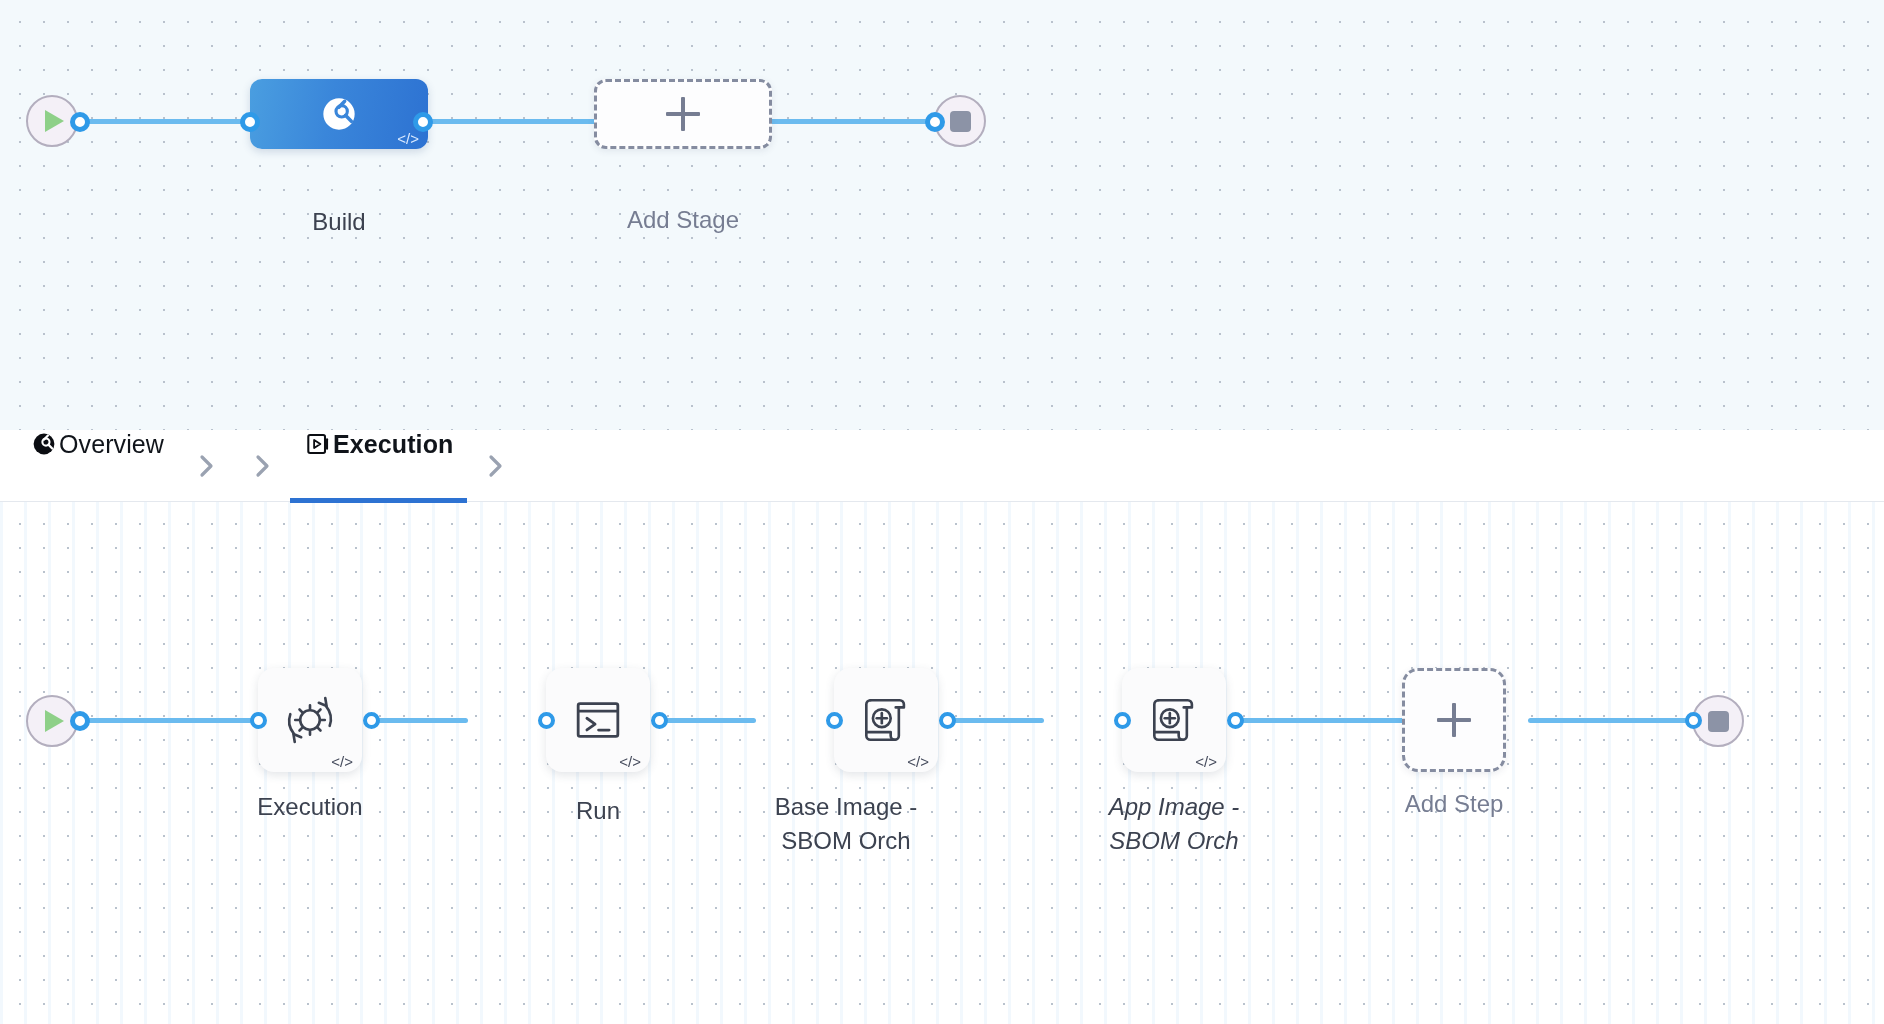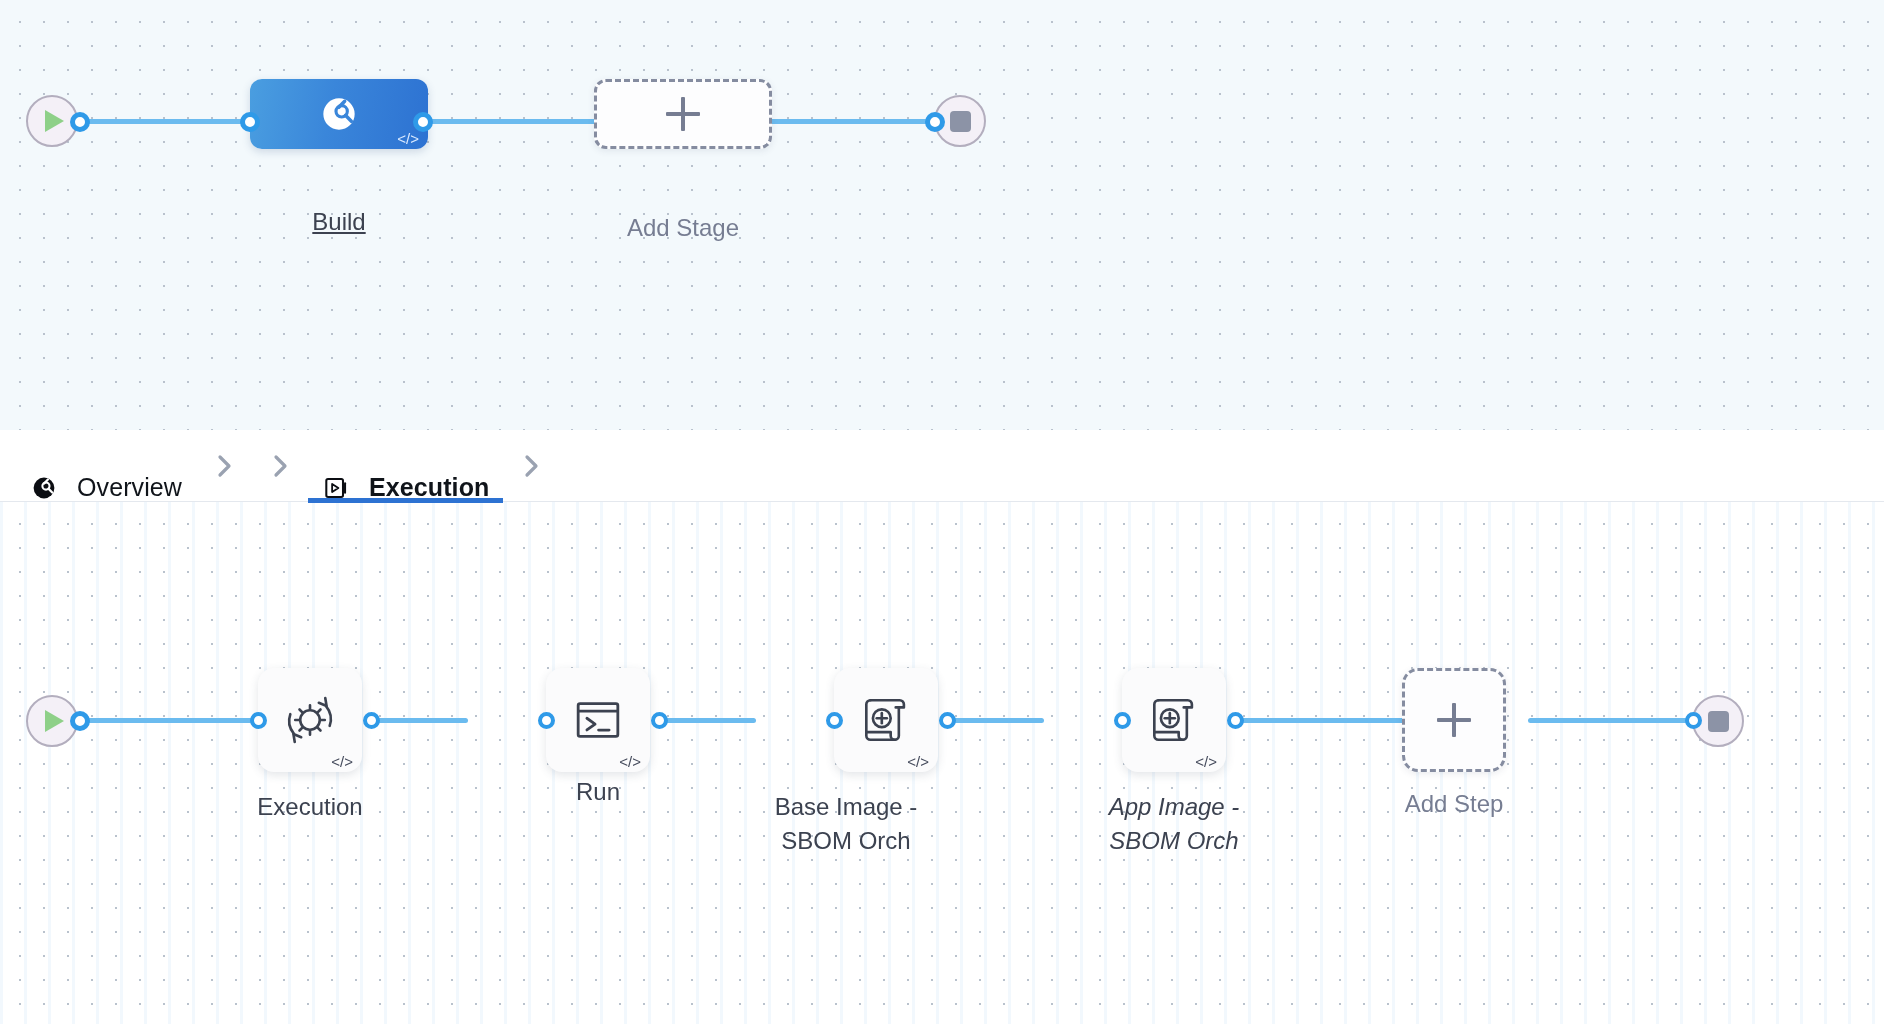--- a/index.html
+++ b/index.html
@@ -40,22 +40,22 @@
     height: 72px;
     background: #ffffff;
     display: flex;
     align-items: center;
     padding-left: 16px;
     border-bottom: 1px solid #e4e8ee;
     z-index: 5;
   }
   .tab {
     display: flex;
-    align-items: flex-end;
-    gap: 19px;
+    align-items: flex-start;
+    gap: 1px;
     height: 72px;
     padding: 0 14px;
     cursor: pointer;
     position: relative;
     white-space: nowrap;
   }
   .tab .tab-label {
     font-size: 25px;
     color: #10141a;
     letter-spacing: .1px;
@@ -232,28 +232,28 @@
           <path d="M12 2.6A9.4 9.4 0 1 0 21.4 12 9.4 9.4 0 0 0 12 2.6Z" fill="#ffffff"></path>
           <circle cx="13.6" cy="10.4" r="3.4" fill="none" stroke="#3a86da" stroke-width="1.9"></circle>
           <line x1="15.9" y1="12.8" x2="19.4" y2="16.3" stroke="#3a86da" stroke-width="2.1" stroke-linecap="round"></line>
           <line x1="15.4" y1="4.4" x2="11.9" y2="8.0" stroke="#3a86da" stroke-width="2.1" stroke-linecap="round"></line>
         </svg>
         <span class="code-badge on-blue">&lt;/&gt;</span>
       </div>
     </div>
     <div class="dot" style="left:240px; top:112px;"></div>
     <div class="dot" style="left:413px; top:112px;"></div>
-    <div class="caption" style="left:250px; top:205px; width:178px;text-decoration:underline;">Build</div>
+    <div class="caption" style="left:250px; top:205px; width:178px;">Build</div>
 
     <div class="node" style="left:594px; top:79px;">
       <div class="add-node stage">
         <div class="plus"></div>
       </div>
     </div>
-    <div class="caption muted" style="left:574px; top:203px; width:218px;margin-top:8px;">Add Stage</div>
+    <div class="caption muted" style="left:574px; top:203px; width:218px;">Add Stage</div>
 
     <div class="node" style="left:934px; top:95px;">
       <div class="term-circle">
         <div class="stop-sq"></div>
       </div>
     </div>
     <div class="dot" style="left:925px; top:112px;"></div>
   </div>
 
   <div class="tab-strip">
@@ -345,21 +345,21 @@
           <rect x="7" y="10" width="34" height="28" rx="1.6" fill="none" stroke="#3c4250" stroke-width="2.4"></rect>
           <line x1="7" y1="16.4" x2="41" y2="16.4" stroke="#3c4250" stroke-width="2.2"></line>
           <polyline points="14.5,22.5 21.5,27.5 14.5,32.5" fill="none" stroke="#3c4250" stroke-width="2.4" stroke-linecap="round" stroke-linejoin="round"></polyline>
           <line x1="24.5" y1="32.6" x2="33.5" y2="32.6" stroke="#3c4250" stroke-width="2.4" stroke-linecap="round"></line>
         </svg>
         <span class="code-badge on-white">&lt;/&gt;</span>
       </div>
     </div>
     <div class="dot small" style="left:538px; top:210px;"></div>
     <div class="dot small" style="left:651px; top:210px;"></div>
-    <div class="caption" style="left:478px; top:273px; width:240px;text-align:center;">Run</div>
+    <div class="caption" style="left:478px; top:292px; width:240px;text-align:center;">Run</div>
 
     <div class="node" style="left:834px; top:166px;">
       <div class="step-node">
         <svg width="60" height="60" viewBox="0 0 50 50">
           <g fill="none" stroke="#3c4250" stroke-width="2.2" stroke-linecap="round" stroke-linejoin="round">
             <path d="M12 8.5h24.5a3.4 3.4 0 0 1 3.4 3.4v2.6h-6.8"></path>
             <path d="M12 8.5A3.4 3.4 0 0 0 8.6 11.9v26.2a3.4 3.4 0 0 0 3.4 3.4h20.3a3.4 3.4 0 0 0 3.4-3.4V14.5"></path>
             <path d="M8.6 35.1h20.3v3a3.4 3.4 0 0 0 3.4 3.4"></path>
             <circle cx="21.5" cy="23.5" r="7.4"></circle>
             <line x1="21.5" y1="19.3" x2="21.5" y2="27.7"></line>

